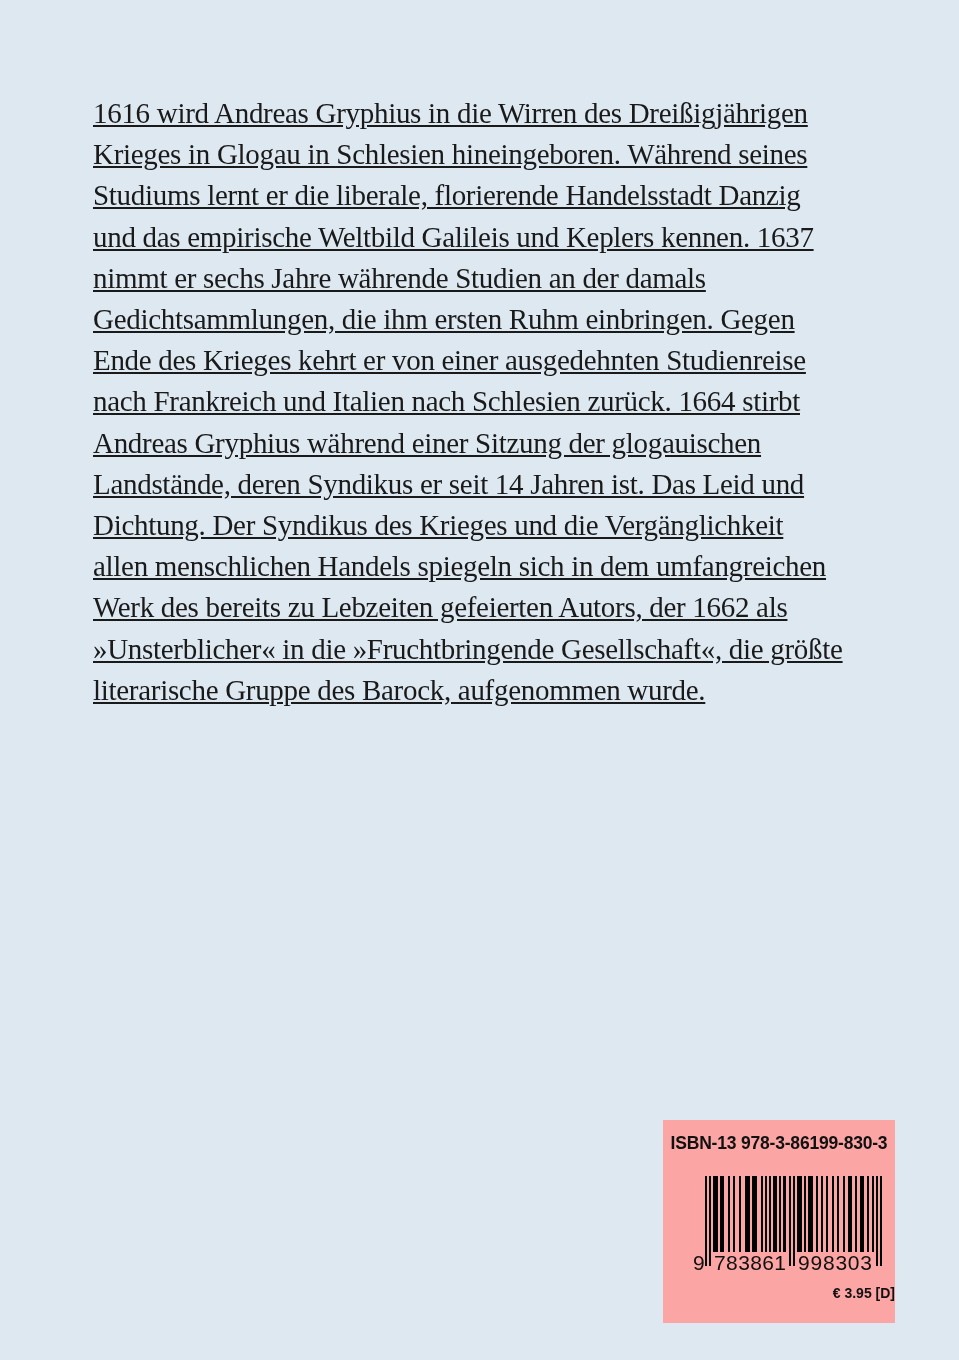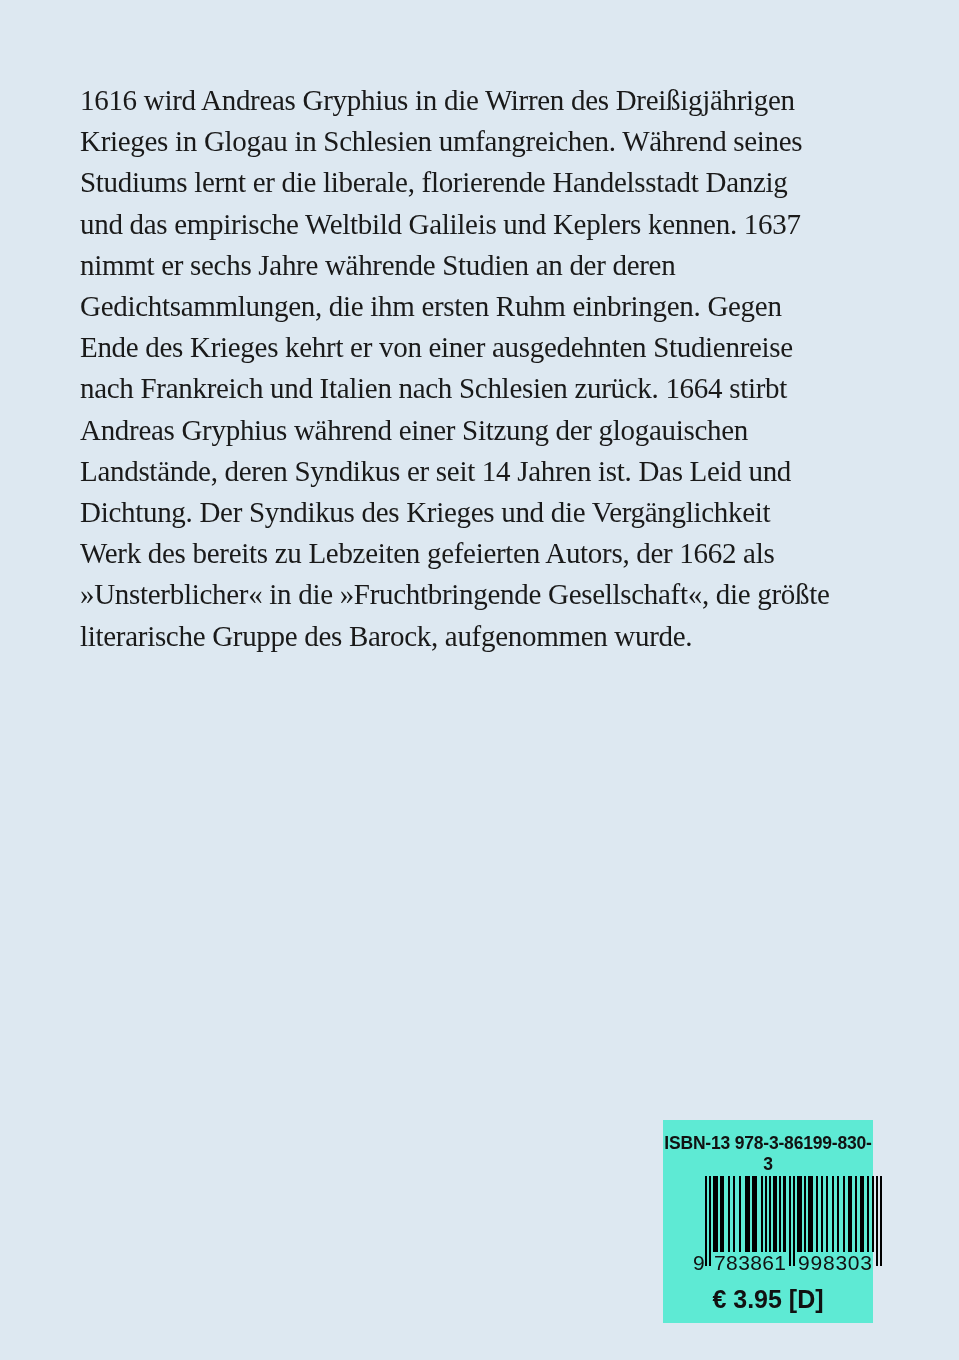--- a/index.html
+++ b/index.html
@@ -13,36 +13,37 @@
       position: relative;
       overflow: hidden;
       font-family: "Liberation Serif", "DejaVu Serif", serif;
       color: #1a1a1a;
     }
     .blurb {
       position: absolute;
       left: 80px;
       top: 80px;
       width: 820px;
-      margin: 0;
+      margin: 13px;
+      text-decoration: underline;
     }
     .blurb .line {
       display: block;
       font-size: 29px;
       line-height: 41.2px;
       white-space: nowrap;
       letter-spacing: -0.3px;
     }
     .barcode-box {
       position: absolute;
       left: 663px;
       top: 1120px;
-      width: 210px;
+      width: 232px;
       height: 203px;
-      background: #5eead4;
+      background: #fca5a5;
       box-sizing: border-box;
     }
     .isbn-text {
       position: absolute;
       top: 13px;
       left: 0;
       width: 100%;
       text-align: center;
       font-family: "Liberation Sans", "DejaVu Sans", sans-serif;
       font-weight: bold;
@@ -56,42 +57,43 @@
       top: 56px;
       width: 200px;
       height: 96px;
     }
     .barcode svg { display: block; }
     .price {
       position: absolute;
       top: 165px;
       left: 0;
       width: 100%;
-      text-align: center;
+      text-align: right;
       font-family: "Liberation Sans", "DejaVu Sans", sans-serif;
       font-weight: bold;
-      font-size: 25px;
+      font-size: 14px;
       color: #111;
     }
   </style>
 </head>
 <body>
 
 <div class="blurb">
   <span class="line">1616 wird Andreas Gryphius in die Wirren des Dreißigjährigen</span>
-  <span class="line">Krieges in Glogau in Schlesien umfangreichen. Während seines</span>
+  <span class="line">Krieges in Glogau in Schlesien hineingeboren. Während seines</span>
   <span class="line">Studiums lernt er die liberale, florierende Handelsstadt Danzig</span>
   <span class="line">und das empirische Weltbild Galileis und Keplers kennen. 1637</span>
-  <span class="line">nimmt er sechs Jahre währende Studien an der deren</span>
+  <span class="line">nimmt er sechs Jahre währende Studien an der damals</span>
   <span class="line">Gedichtsammlungen, die ihm ersten Ruhm einbringen. Gegen</span>
   <span class="line">Ende des Krieges kehrt er von einer ausgedehnten Studienreise</span>
   <span class="line">nach Frankreich und Italien nach Schlesien zurück. 1664 stirbt</span>
   <span class="line">Andreas Gryphius während einer Sitzung der glogauischen</span>
   <span class="line">Landstände, deren Syndikus er seit 14 Jahren ist. Das Leid und</span>
   <span class="line">Dichtung. Der Syndikus des Krieges und die Vergänglichkeit</span>
+  <span class="line">allen menschlichen Handels spiegeln sich in dem umfangreichen</span>
   <span class="line">Werk des bereits zu Lebzeiten gefeierten Autors, der 1662 als</span>
   <span class="line">»Unsterblicher« in die »Fruchtbringende Gesellschaft«, die größte</span>
   <span class="line">literarische Gruppe des Barock, aufgenommen wurde.</span>
 </div>
 
 <div class="barcode-box">
   <div class="isbn-text">ISBN-13 978-3-86199-830-3</div>
   <div class="barcode">
     <svg width="200" height="96" viewBox="0 0 200 96" xmlns="http://www.w3.org/2000/svg">
       <g fill="#000">

